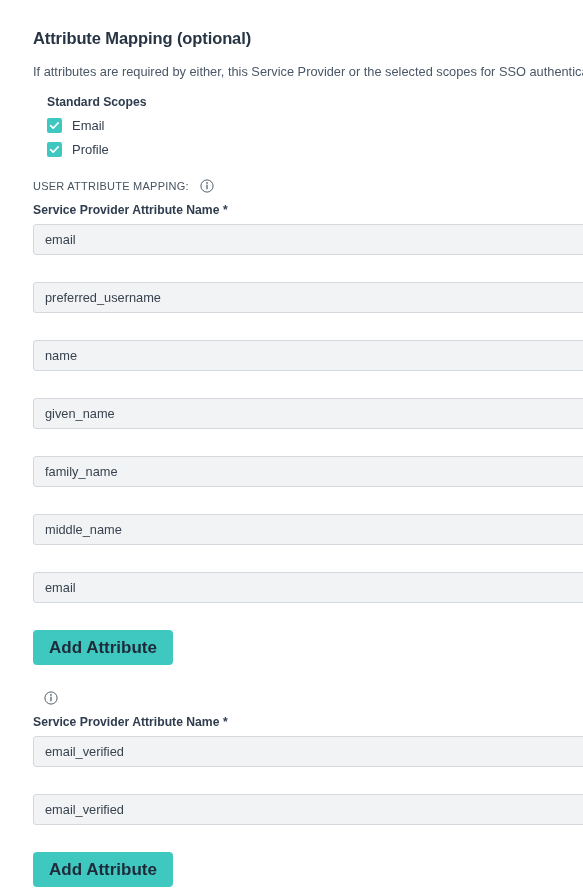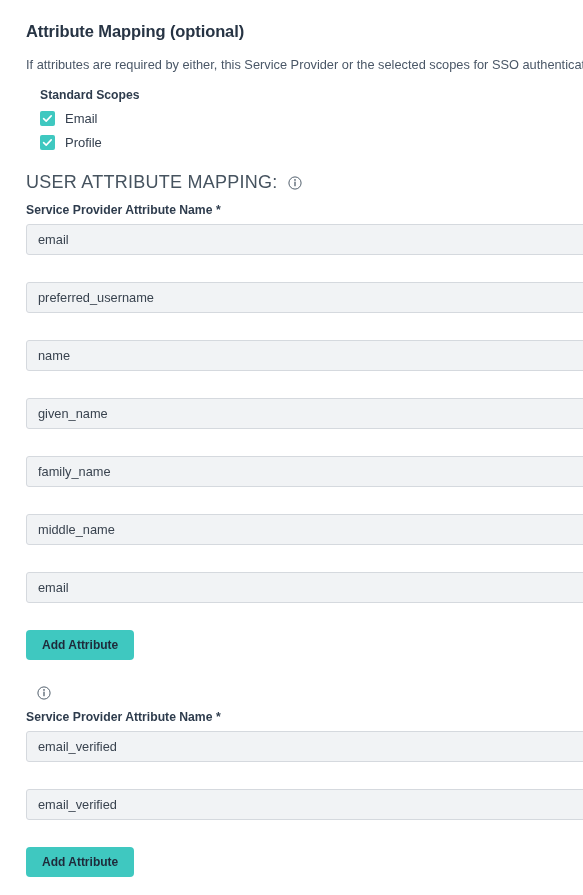--- a/index.html
+++ b/index.html
@@ -12,21 +12,21 @@
   body {
     font-family: "Liberation Sans", sans-serif;
     color: #2e3c4d;
     -webkit-font-smoothing: antialiased;
   }
   .page {
     position: relative;
     width: 583px;
     height: 895px;
     overflow: hidden;
-    padding: 4px;
+    padding: 11px;
   }
   .inner {
     padding-left: 22px;
     padding-top: 18px;
     width: 760px;            
   }
 
   
   .section-title {
     font-size: 16.5px;
@@ -74,21 +74,21 @@
   }
 
   
   .group-head {
     display: flex;
     align-items: center;
     margin-top: 4px;
     margin-bottom: 10px;
   }
   .group-head-label {
-    font-size: 18px;
+    font-size: 11px;
     letter-spacing: 0.25px;
     color: #46535f;
     text-transform: uppercase;
   }
   .info-icon {
     margin-left: 11px;
     width: 14px; height: 14px;
     display: inline-block;
     flex: 0 0 auto;
   }
@@ -120,21 +120,21 @@
   .field-row:last-child { margin-bottom: 0; }
 
   
   .add-btn {
     display: inline-block;
     background: #3fc8c0;
     color: #1e2a3a;
     border: none;
     border-radius: 4px;
     font-family: "Liberation Sans", sans-serif;
-    font-size: 12px;
+    font-size: 17px;
     font-weight: bold;
     padding: 9px 16px;
     cursor: pointer;
     line-height: 1;
   }
 
   .block-user { margin-top: 2px; }
   .block-const { margin-top: 26px; }
   .btn-wrap-user { margin-top: 1px; margin-bottom: 0; }
   .btn-wrap-const { margin-top: 2px; }

